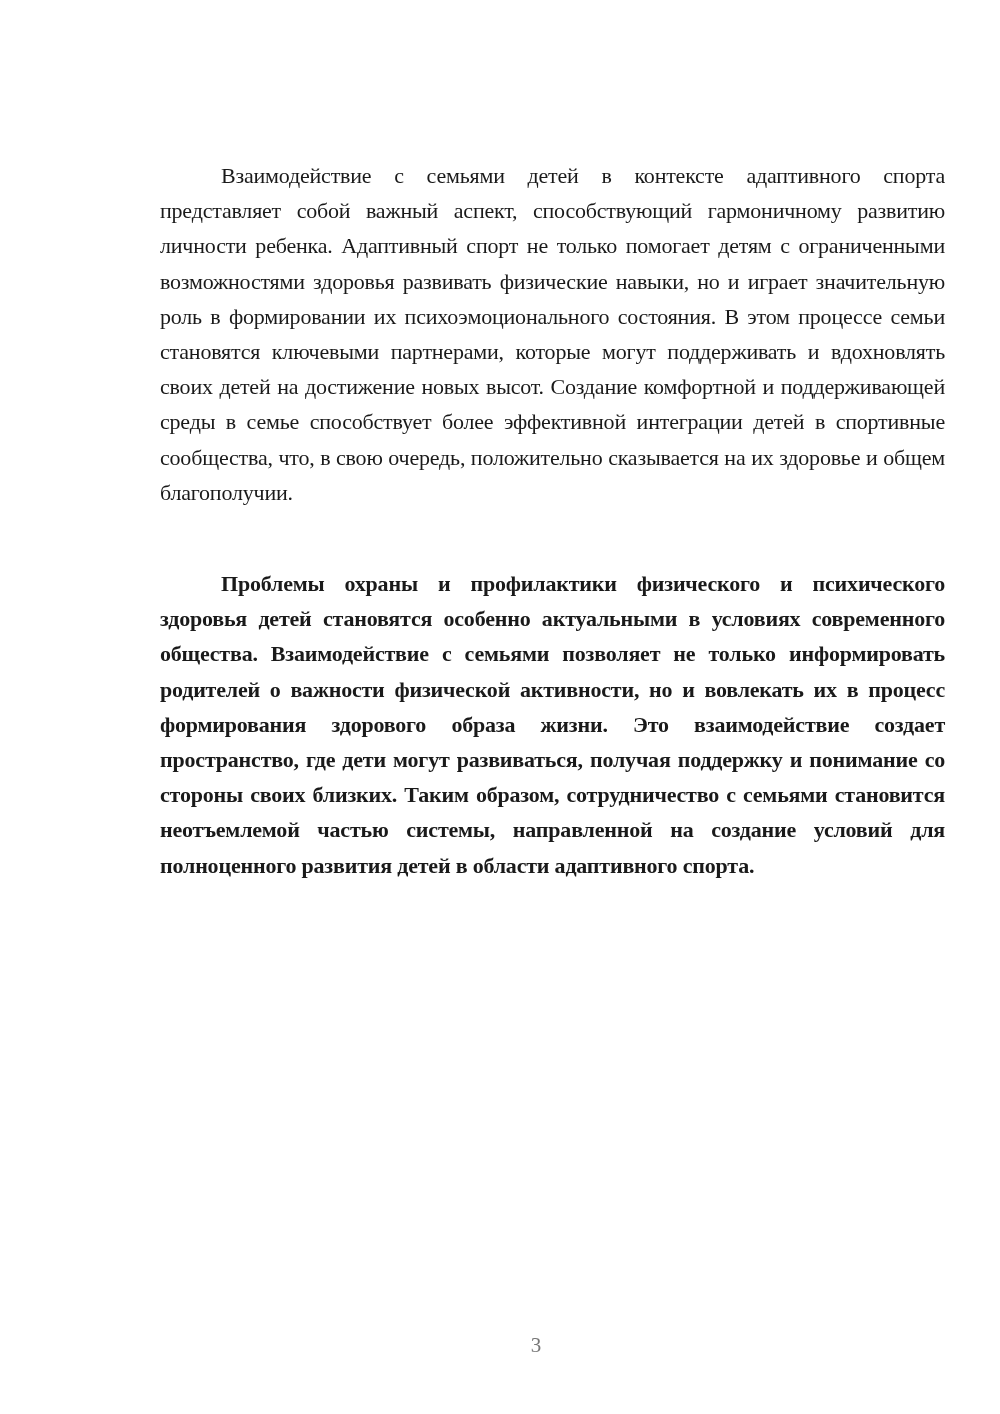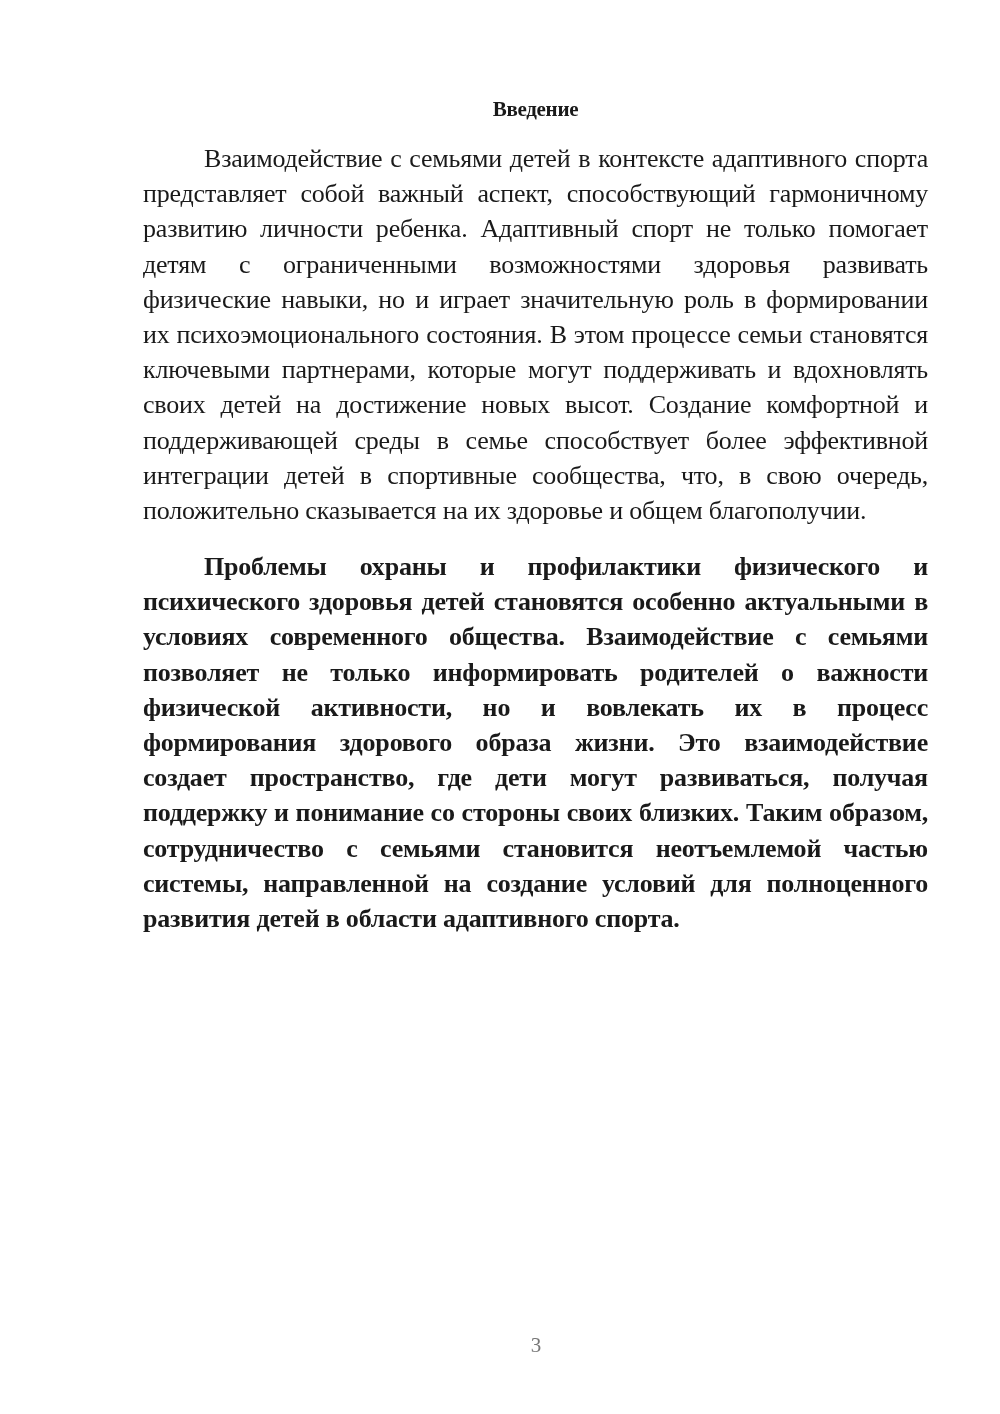--- a/index.html
+++ b/index.html
@@ -10,32 +10,31 @@
     font-family: "Liberation Serif", "DejaVu Serif", serif;
     color: #1a1a1a;
   }
   .heading {
     position: absolute; top: 97px; left: 143px; width: 785px;
     text-align: center; font-weight: bold; font-size: 21px;
     letter-spacing: -0.3px;
   }
   .para {
     position: absolute; left: 143px; width: 785px;
-    font-size: 26px; line-height: 35.2px;
+    font-size: 22px; line-height: 35.2px;
     text-align: justify; text-indent: 61px;
-    margin: 0; letter-spacing: -0.2px;
+    margin: 17px; letter-spacing: -0.2px;
   }
   #p1 { top: 141px; }
   #p2 { top: 549px; font-weight: bold; }
   .page-number {
     position: absolute; top: 1333px; left: 0; width: 1072px;
     text-align: center; font-size: 21px; color: #777777;
   }
 </style>
 </head>
 <body>
 
 <div class="page">
-  <div class="heading">Введение</div>
   <p class="para" id="p1">Взаимодействие с семьями детей в контексте адаптивного спорта представляет собой важный аспект, способствующий гармоничному развитию личности ребенка. Адаптивный спорт не только помогает детям с ограниченными возможностями здоровья развивать физические навыки, но и играет значительную роль в формировании их психоэмоционального состояния. В этом процессе семьи становятся ключевыми партнерами, которые могут поддерживать и вдохновлять своих детей на достижение новых высот. Создание комфортной и поддерживающей среды в семье способствует более эффективной интеграции детей в спортивные сообщества, что, в свою очередь, положительно сказывается на их здоровье и общем благополучии.</p>
   <p class="para" id="p2">Проблемы охраны и профилактики физического и психического здоровья детей становятся особенно актуальными в условиях современного общества. Взаимодействие с семьями позволяет не только информировать родителей о важности физической активности, но и вовлекать их в процесс формирования здорового образа жизни. Это взаимодействие создает пространство, где дети могут развиваться, получая поддержку и понимание со стороны своих близких. Таким образом, сотрудничество с семьями становится неотъемлемой частью системы, направленной на создание условий для полноценного развития детей в области адаптивного спорта.</p>
   <div class="page-number">3</div>
 </div>
 
 </body></html>

